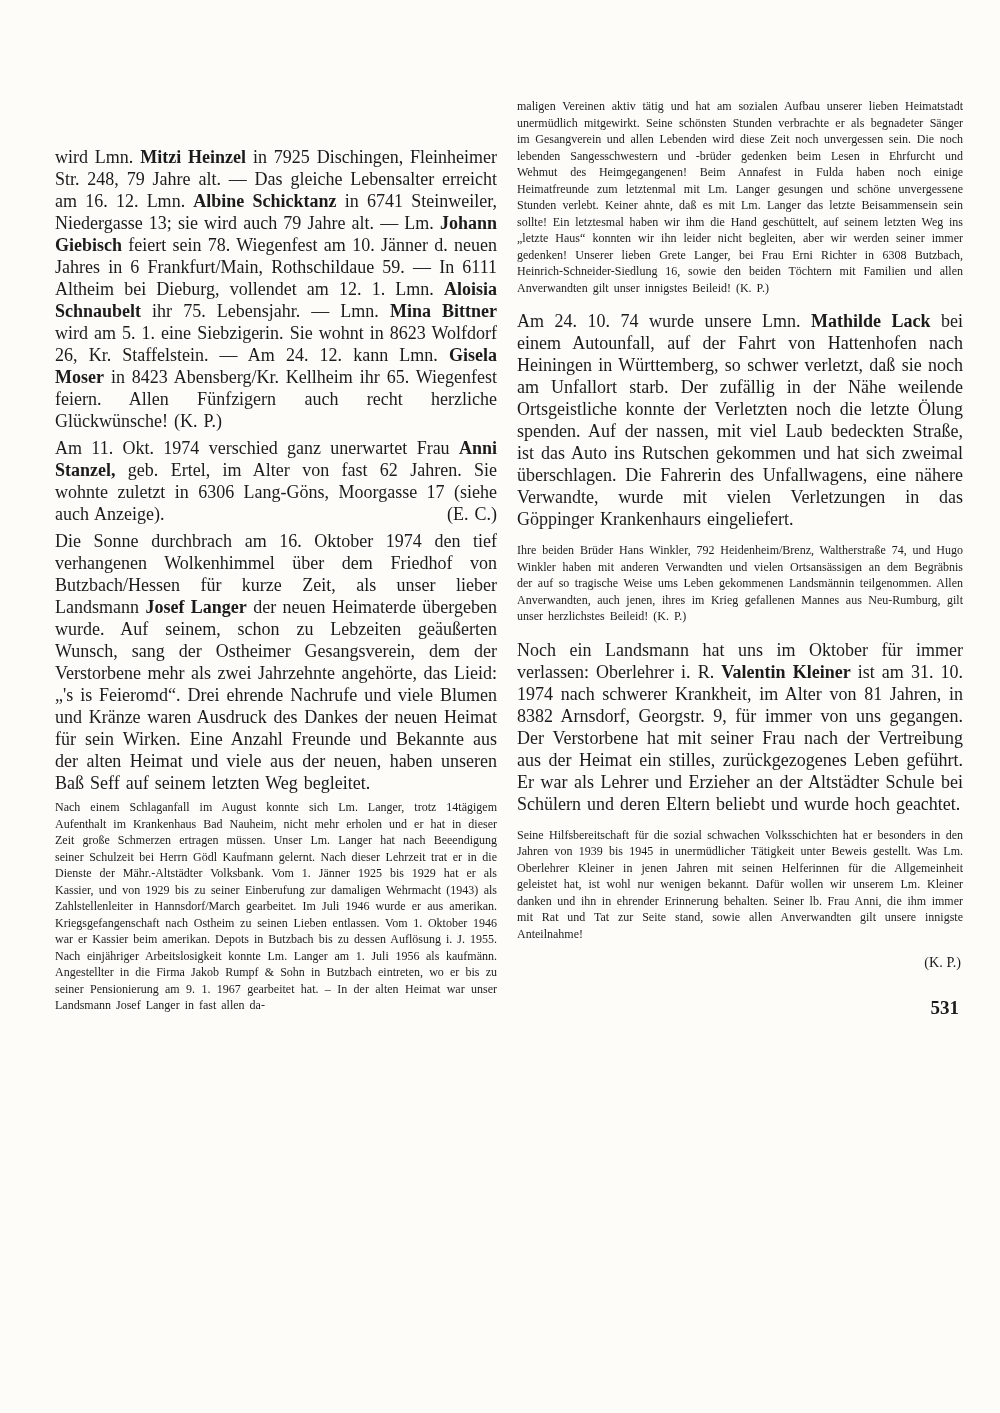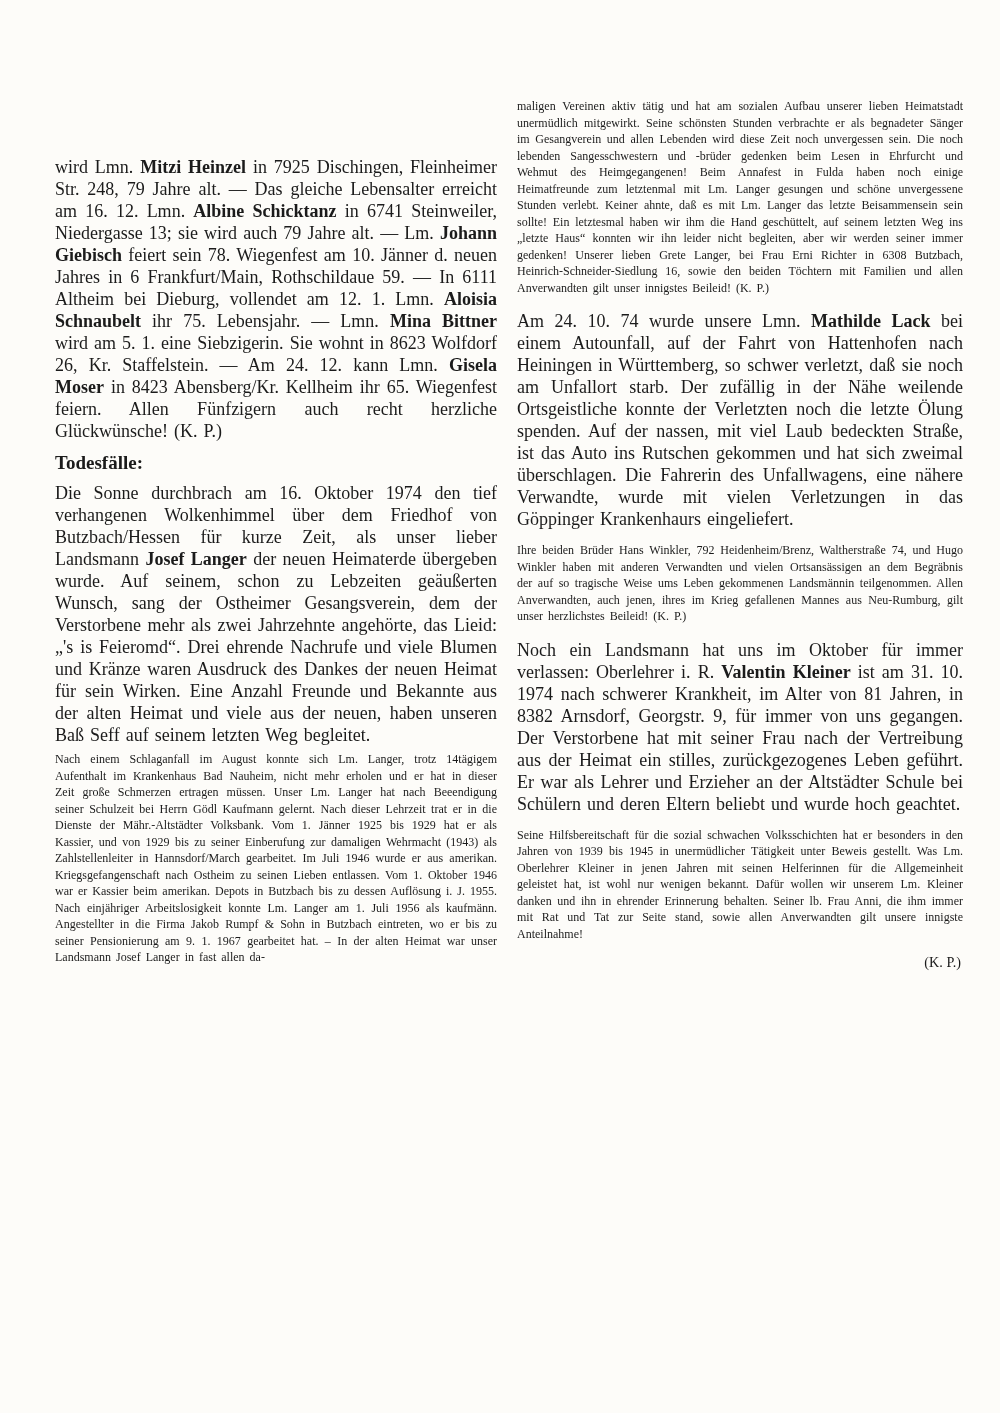--- a/index.html
+++ b/index.html
@@ -65,37 +65,41 @@
 </style>
 </head>
 <body>
 
 <div class="page">
   <div class="columns">
 
     <div class="col left">
       <p class="para"><span>wird Lmn. </span><b>Mitzi Heinzel</b><span> in 7925 Dischingen, Fleinheimer Str. 248, 79 Jahre alt. — Das gleiche Lebensalter erreicht am 16. 12. Lmn. </span><b>Albine Schicktanz</b><span> in 6741 Steinweiler, Niedergasse 13; sie wird auch 79 Jahre alt. — Lm. </span><b>Johann Giebisch</b><span> feiert sein 78. Wiegenfest am 10. Jänner d. neuen Jahres in 6 Frankfurt/Main, Rothschildaue 59. — In 6111 Altheim bei Dieburg, vollendet am 12. 1. Lmn. </span><b>Aloisia Schnaubelt</b><span> ihr 75. Lebensjahr. — Lmn. </span><b>Mina Bittner</b><span> wird am 5. 1. eine Siebzigerin. Sie wohnt in 8623 Wolfdorf 26, Kr. Staffelstein. — Am 24. 12. kann Lmn. </span><b>Gisela Moser</b><span> in 8423 Abensberg/Kr. Kellheim ihr 65. Wiegenfest feiern. Allen Fünfzigern auch recht herzliche Glückwünsche! (K. P.)</span></p>
 
-      <h2 class="heading">Todesfälle:</h2>
 
+      <p class="para">
+        <span><span>Am 11. Okt. 1974 verschied ganz unerwartet Frau </span><b>Anni Stanzel,</b><span> geb. Ertel, im Alter von fast 62 Jahren. Sie wohnte zuletzt in 6306 Lang-Göns, Moorgasse 17 (siehe auch Anzeige).</span></span>
+        <span class="sig-float">(E. C.)</span>
+      </p>
 
       <p class="para"><span>Die Sonne durchbrach am 16. Oktober 1974 den tief verhangenen Wolkenhimmel über dem Friedhof von Butzbach/Hessen für kurze Zeit, als unser lieber Landsmann </span><b>Josef Langer</b><span> der neuen Heimaterde übergeben wurde. Auf seinem, schon zu Lebzeiten geäußerten Wunsch, sang der Ostheimer Gesangsverein, dem der Verstorbene mehr als zwei Jahrzehnte angehörte, das Lieid: „'s is Feieromd“. Drei ehrende Nachrufe und viele Blumen und Kränze waren Ausdruck des Dankes der neuen Heimat für sein Wirken. Eine Anzahl Freunde und Bekannte aus der alten Heimat und viele aus der neuen, haben unseren Baß Seff auf seinem letzten Weg begleitet.</span></p>
 
       <p class="para small"><span>Nach einem Schlaganfall im August konnte sich Lm. Langer, trotz 14tägigem Aufenthalt im Krankenhaus Bad Nauheim, nicht mehr erholen und er hat in dieser Zeit große Schmerzen ertragen müssen. Unser Lm. Langer hat nach Beeendigung seiner Schulzeit bei Herrn Gödl Kaufmann gelernt. Nach dieser Lehrzeit trat er in die Dienste der Mähr.-Altstädter Volksbank. Vom 1. Jänner 1925 bis 1929 hat er als Kassier, und von 1929 bis zu seiner Einberufung zur damaligen Wehrmacht (1943) als Zahlstellenleiter in Hannsdorf/March gearbeitet. Im Juli 1946 wurde er aus amerikan. Kriegsgefangenschaft nach Ostheim zu seinen Lieben entlassen. Vom 1. Oktober 1946 war er Kassier beim amerikan. Depots in Butzbach bis zu dessen Auflösung i. J. 1955. Nach einjähriger Arbeitslosigkeit konnte Lm. Langer am 1. Juli 1956 als kaufmänn. Angestellter in die Firma Jakob Rumpf &amp; Sohn in Butzbach eintreten, wo er bis zu seiner Pensionierung am 9. 1. 1967 gearbeitet hat. – In der alten Heimat war unser Landsmann Josef Langer in fast allen da-</span></p>
     </div>
 
     <div class="col right">
       <p class="para small gap-lg"><span>maligen Vereinen aktiv tätig und hat am sozialen Aufbau unserer lieben Heimatstadt unermüdlich mitgewirkt. Seine schönsten Stunden verbrachte er als begnadeter Sänger im Gesangverein und allen Lebenden wird diese Zeit noch unvergessen sein. Die noch lebenden Sangesschwestern und -brüder gedenken beim Lesen in Ehrfurcht und Wehmut des Heimgegangenen! Beim Annafest in Fulda haben noch einige Heimatfreunde zum letztenmal mit Lm. Langer gesungen und schöne unvergessene Stunden verlebt. Keiner ahnte, daß es mit Lm. Langer das letzte Beisammensein sein sollte! Ein letztesmal haben wir ihm die Hand geschüttelt, auf seinem letzten Weg ins „letzte Haus“ konnten wir ihn leider nicht begleiten, aber wir werden seiner immer gedenken! Unserer lieben Grete Langer, bei Frau Erni Richter in 6308 Butzbach, Heinrich-Schneider-Siedlung 16, sowie den beiden Töchtern mit Familien und allen Anverwandten gilt unser innigstes Beileid! (K. P.)</span></p>
 
       <p class="para gap-md"><span>Am 24. 10. 74 wurde unsere Lmn. </span><b>Mathilde Lack</b><span> bei einem Autounfall, auf der Fahrt von Hattenhofen nach Heiningen in Württemberg, so schwer verletzt, daß sie noch am Unfallort starb. Der zufällig in der Nähe weilende Ortsgeistliche konnte der Verletzten noch die letzte Ölung spenden. Auf der nassen, mit viel Laub bedeckten Straße, ist das Auto ins Rutschen gekommen und hat sich zweimal überschlagen. Die Fahrerin des Unfallwagens, eine nähere Verwandte, wurde mit vielen Verletzungen in das Göppinger Krankenhaurs eingeliefert.</span></p>
 
       <p class="para small gap-lg"><span>Ihre beiden Brüder Hans Winkler, 792 Heidenheim/Brenz, Waltherstraße 74, und Hugo Winkler haben mit anderen Verwandten und vielen Ortsansässigen an dem Begräbnis der auf so tragische Weise ums Leben gekommenen Landsmännin teilgenommen. Allen Anverwandten, auch jenen, ihres im Krieg gefallenen Mannes aus Neu-Rumburg, gilt unser herzlichstes Beileid! (K. P.)</span></p>
 
       <p class="para gap-md"><span>Noch ein Landsmann hat uns im Oktober für immer verlassen: Oberlehrer i. R. </span><b>Valentin Kleiner</b><span> ist am 31. 10. 1974 nach schwerer Krankheit, im Alter von 81 Jahren, in 8382 Arnsdorf, Georgstr. 9, für immer von uns gegangen. Der Verstorbene hat mit seiner Frau nach der Vertreibung aus der Heimat ein stilles, zurückgezogenes Leben geführt. Er war als Lehrer und Erzieher an der Altstädter Schule bei Schülern und deren Eltern beliebt und wurde hoch geachtet.</span></p>
 
       <p class="para small" style="margin-bottom:0;"><span>Seine Hilfsbereitschaft für die sozial schwachen Volksschichten hat er besonders in den Jahren von 1939 bis 1945 in unermüdlicher Tätigkeit unter Beweis gestellt. Was Lm. Oberlehrer Kleiner in jenen Jahren mit seinen Helferinnen für die Allgemeinheit geleistet hat, ist wohl nur wenigen bekannt. Dafür wollen wir unserem Lm. Kleiner danken und ihn in ehrender Erinnerung behalten. Seiner lb. Frau Anni, die ihm immer mit Rat und Tat zur Seite stand, sowie allen Anverwandten gilt unsere innigste Anteilnahme!</span></p>
 
       <div class="sig-line">(K. P.)</div>
 
+      <div class="page-number">531</div>
     </div>
 
   </div>
 </div>
 
 </body></html>

